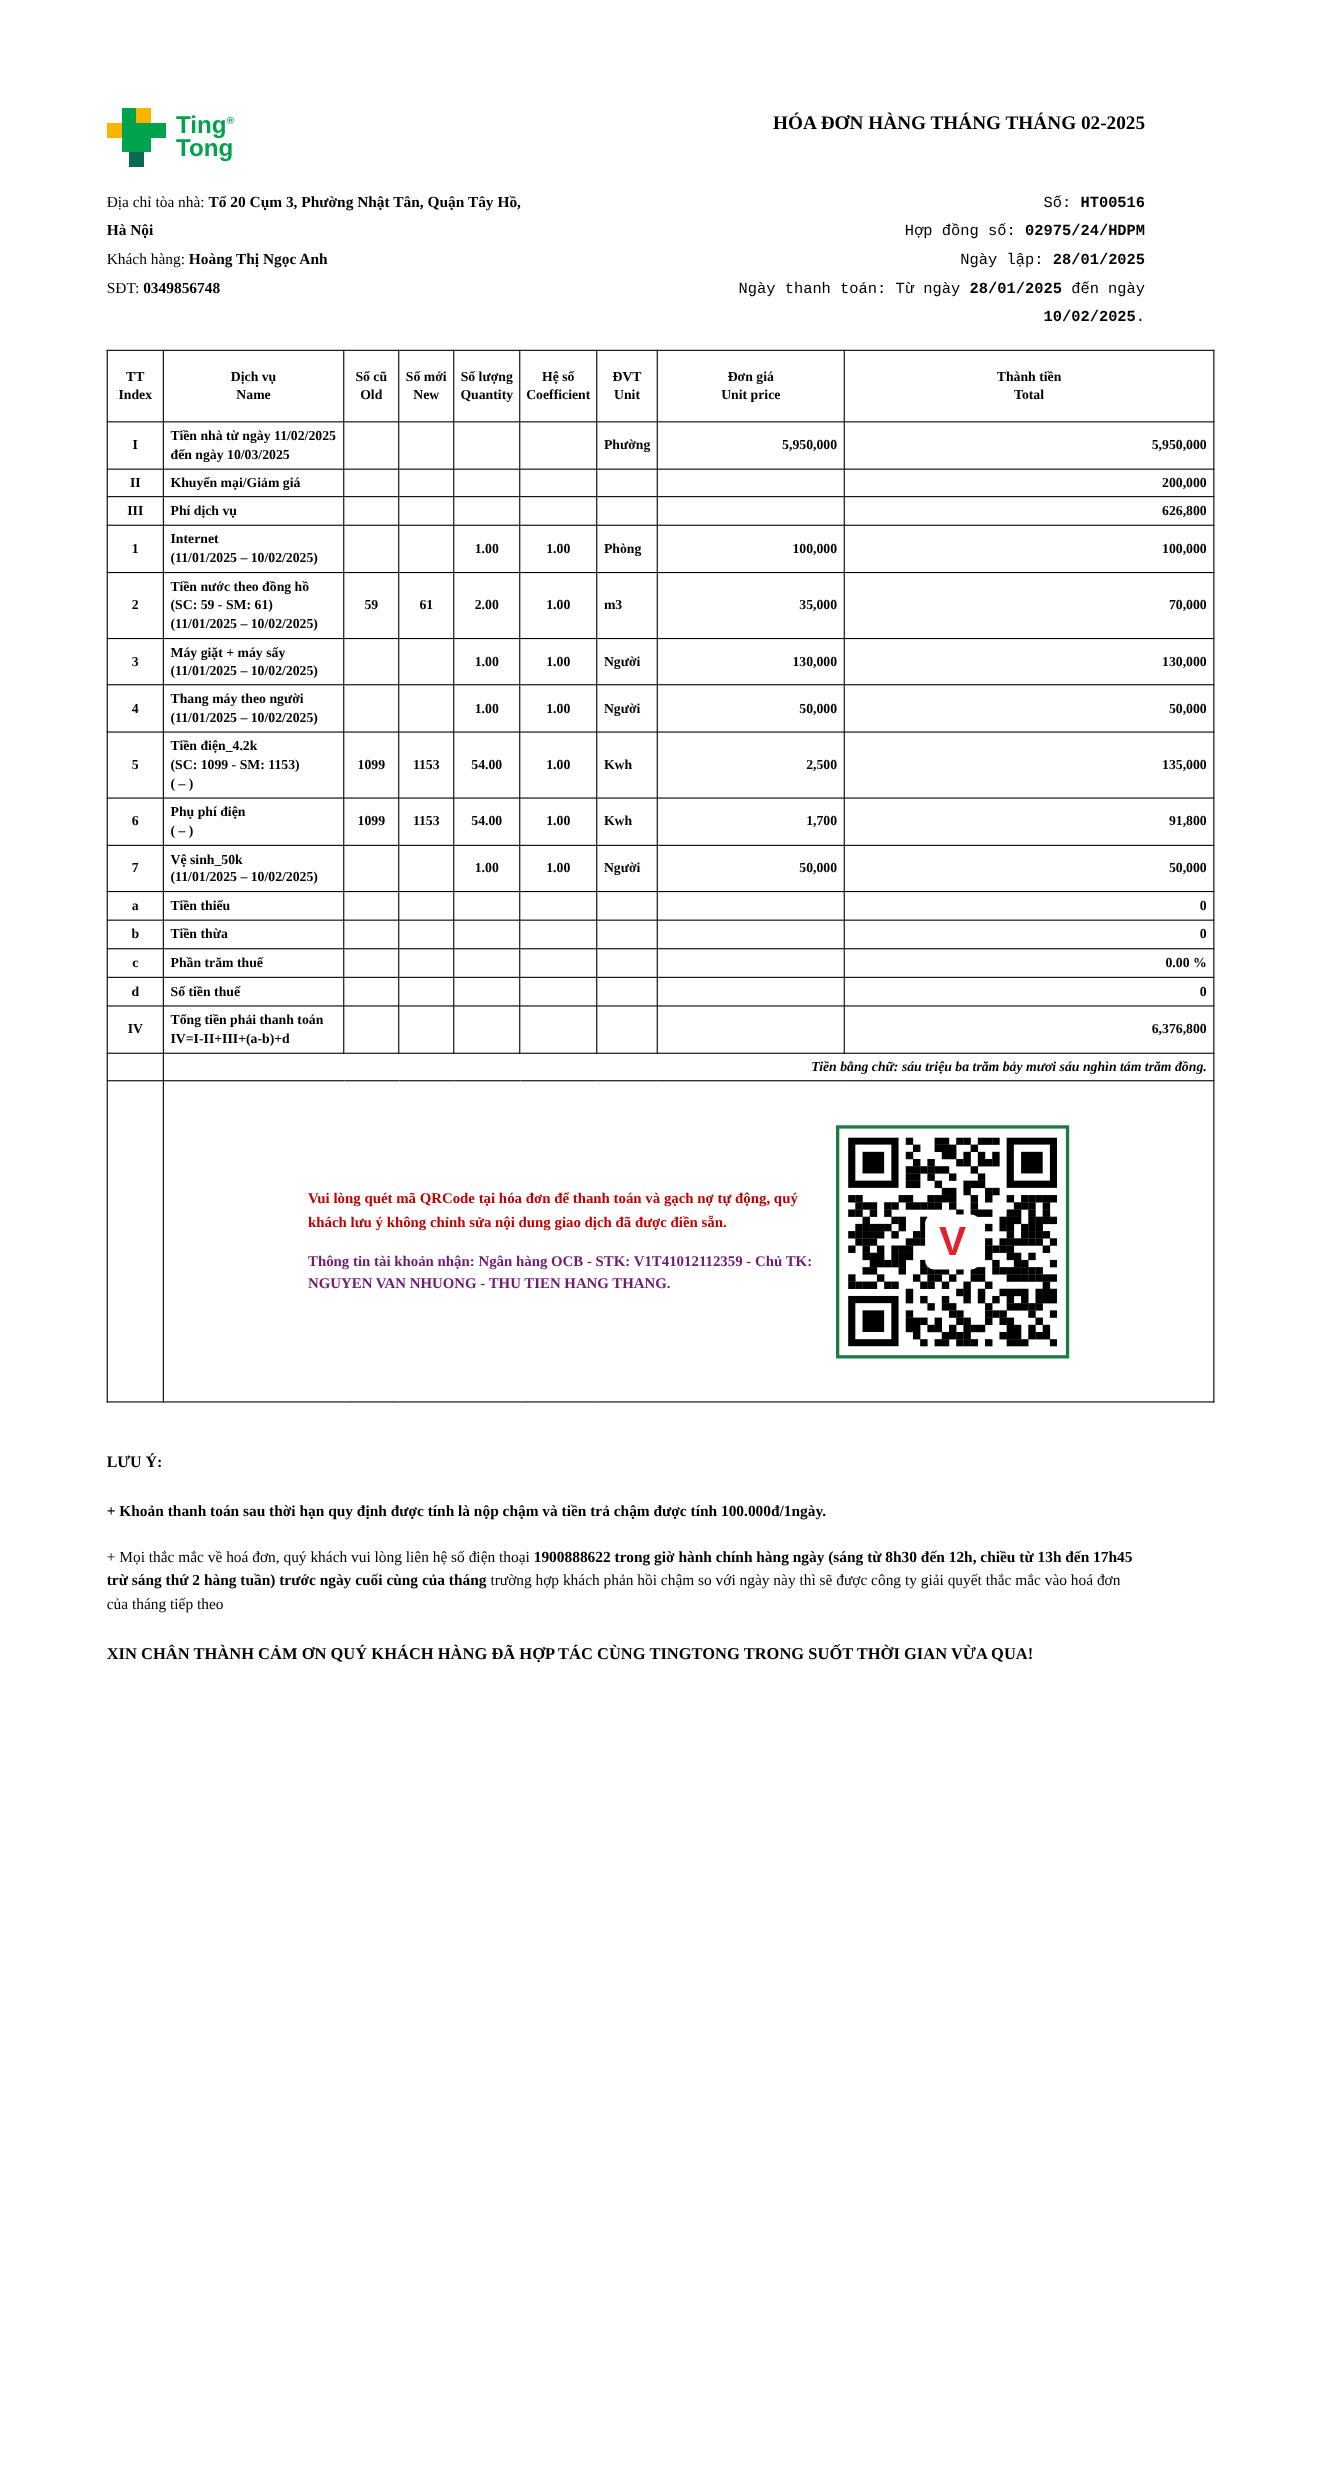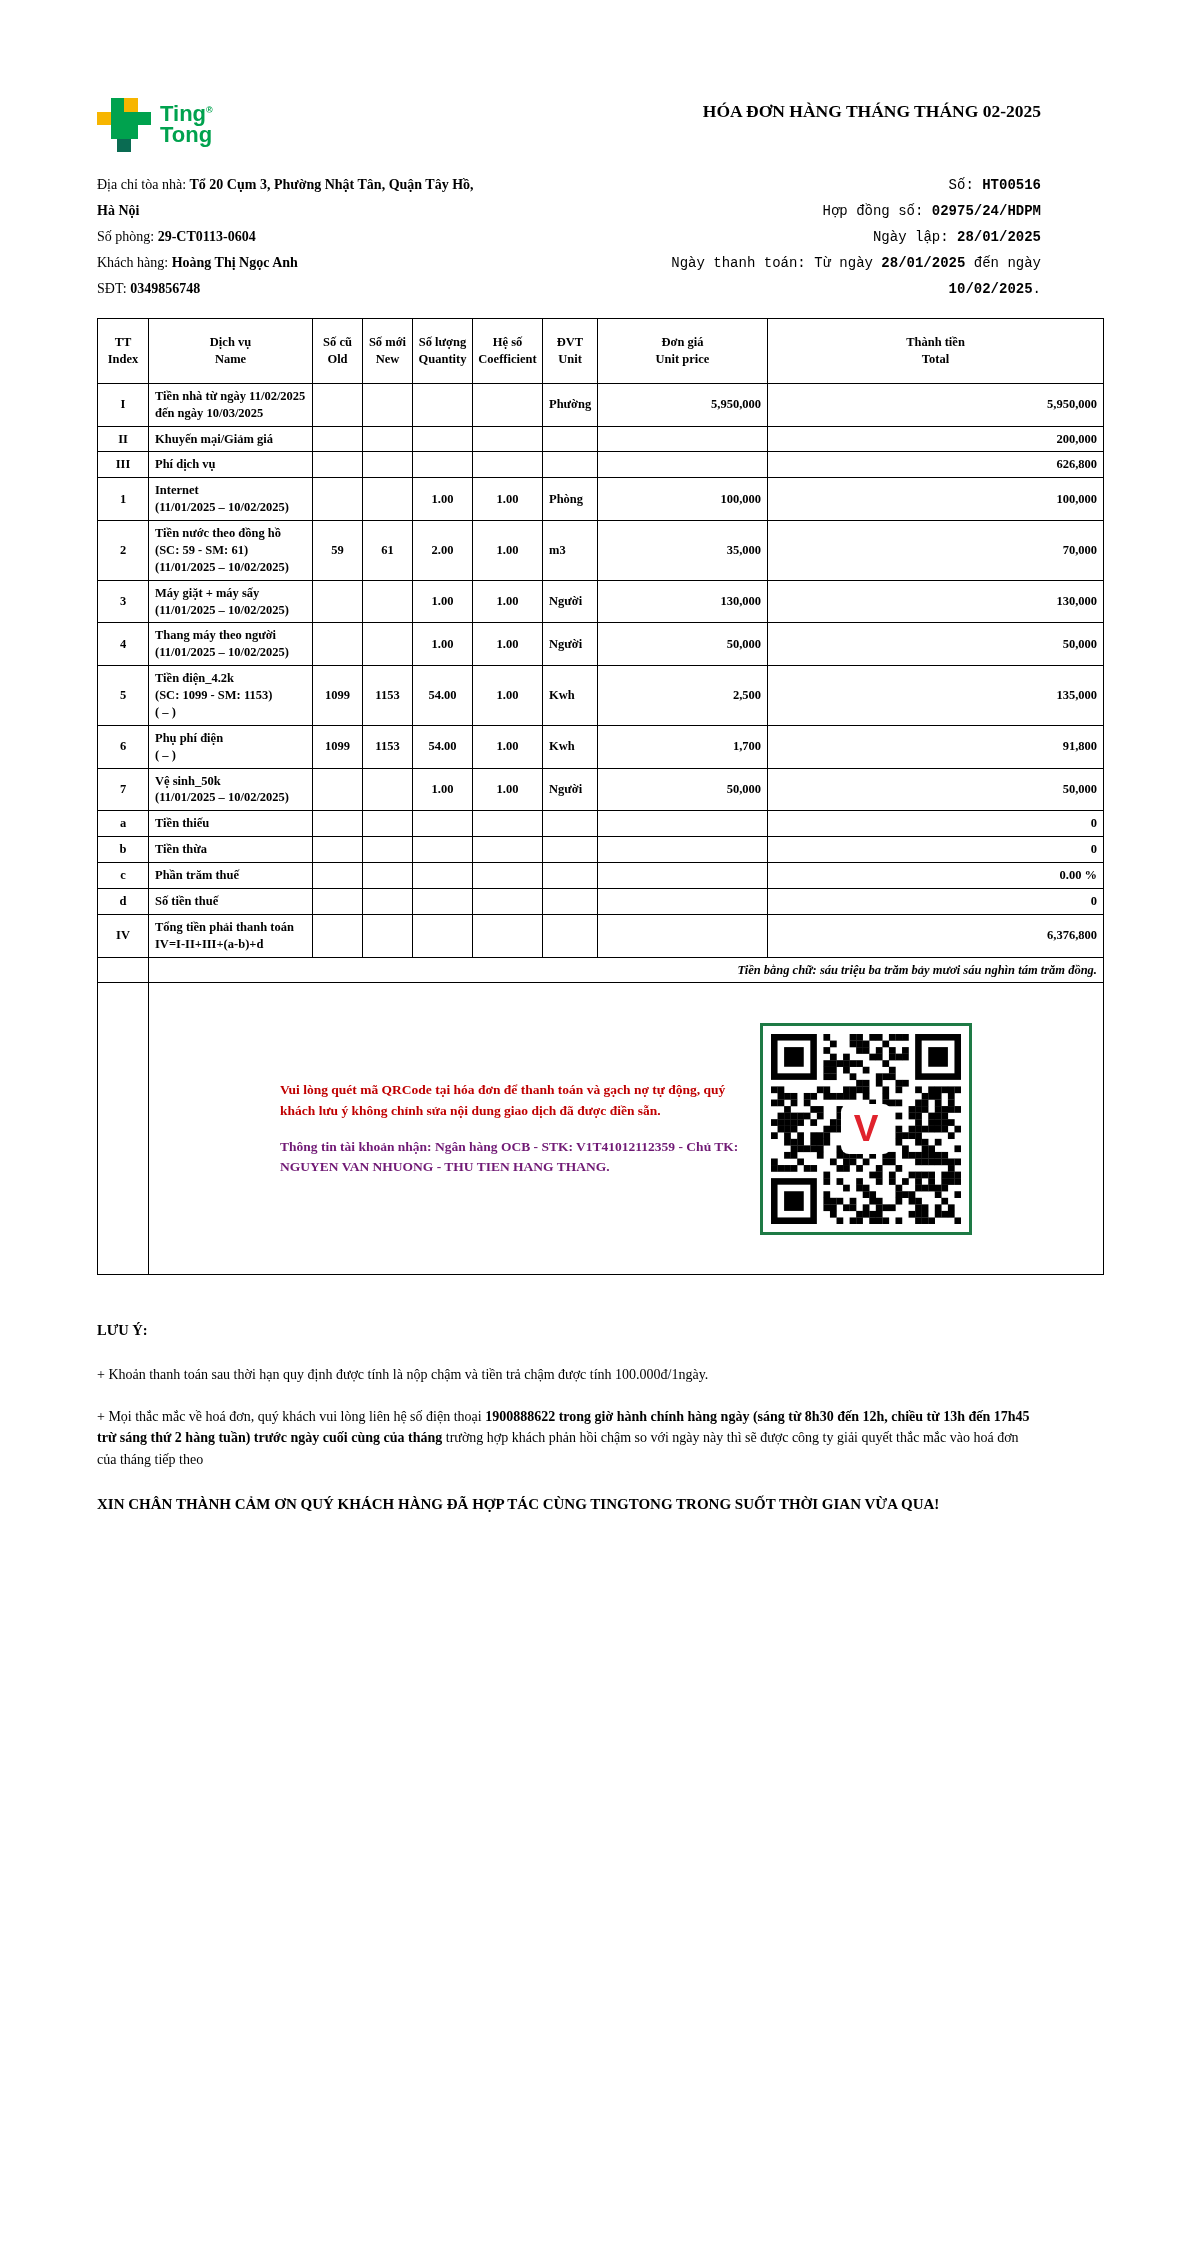--- a/index.html
+++ b/index.html
@@ -48,21 +48,21 @@
             display:flex; align-items:center; justify-content:center; flex:none; }
   .qr-box svg { display:block; }
   .qr-center-logo { position:absolute; left:50%; top:50%; transform:translate(-50%,-50%);
             width:50px; height:50px; background:#fff; border-radius:8px;
             display:flex; align-items:center; justify-content:center;
             font-family:"Liberation Sans", sans-serif; font-weight:bold; font-size:37px; color:#e0232d; }
 
   
   .notes { margin-top:44px; font-size:14px; line-height:1.55; }
   .n-head { font-weight:bold; font-size:14.5px; margin-bottom:22px; }
-  .n1 { font-weight:normal; margin-bottom:20px; }
+  .n1 { font-weight:bold; margin-bottom:20px; }
   .n2 { margin-bottom:22px; }
   .n2 b { font-weight:bold; }
   .thanks { font-weight:bold; font-size:15px; max-width:1006px; }
 </style>
 </head>
 <body>
 
 <div class="page">
 
   <div class="header">
@@ -83,21 +83,20 @@
         <div>Tong</div>
       </div>
     </div>
     <div class="doc-title">HÓA ĐƠN HÀNG THÁNG THÁNG 02-2025</div>
   </div>
 
   <div class="info">
     <div class="info-left">
       <p class="iline"><span>Địa chỉ tòa nhà: </span><b>Tổ 20 Cụm 3, Phường Nhật Tân, Quận Tây Hồ,</b></p>
       <p class="iline"><b>Hà Nội</b></p>
-      <p class="iline"><span>Số phòng: </span><b>29-CT0113-0604</b></p>
       <p class="iline"><span>Khách hàng: </span><b>Hoàng Thị Ngọc Anh</b></p>
       <p class="iline"><span>SĐT: </span><b>0349856748</b></p>
     </div>
     <div class="info-right">
       <p class="iline"><span>Số: </span><b>HT00516</b></p>
       <p class="iline"><span>Hợp đồng số: </span><b>02975/24/HDPM</b></p>
       <p class="iline"><span>Ngày lập: </span><b>28/01/2025</b></p>
       <p class="iline"><span>Ngày thanh toán: Từ ngày </span><b>28/01/2025</b><span> đến ngày </span><b>10/02/2025</b><span>.</span></p>
     </div>
   </div>

